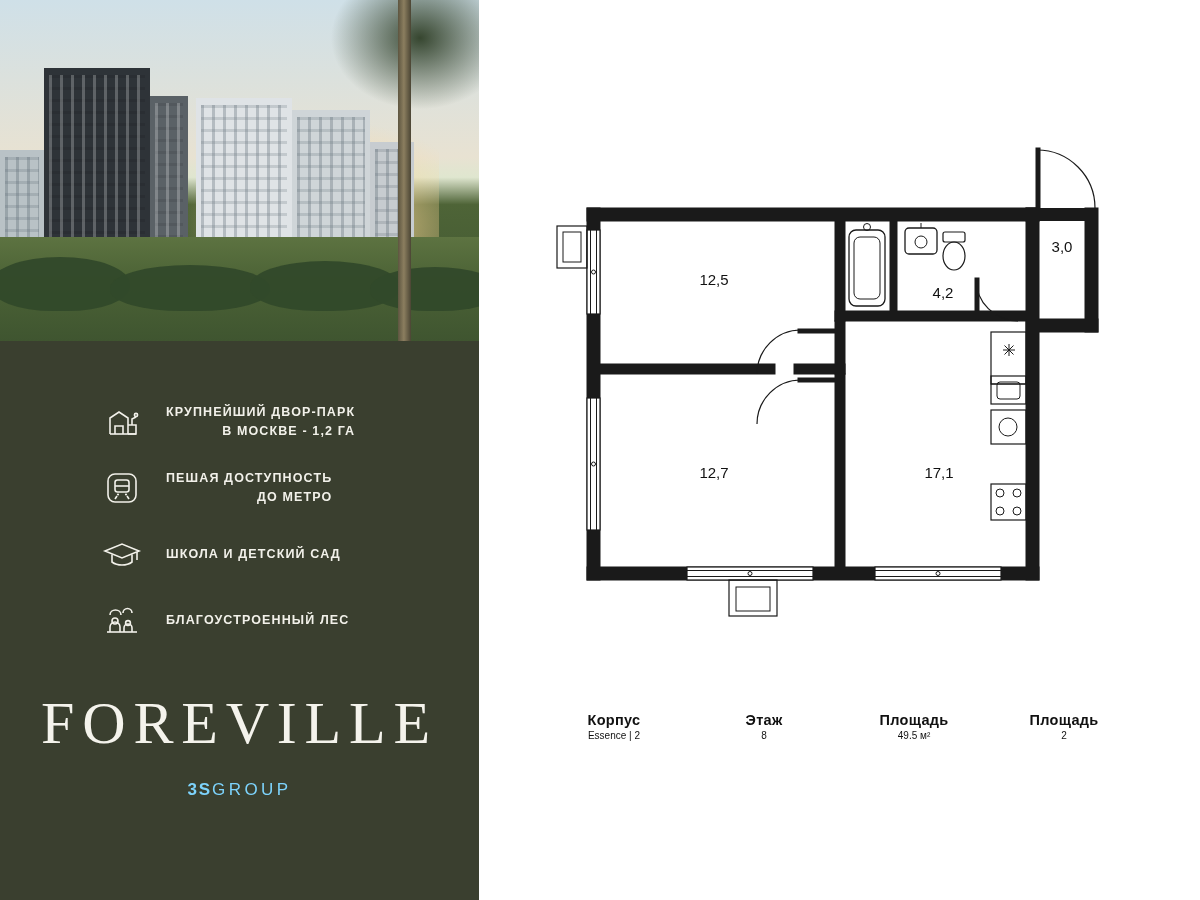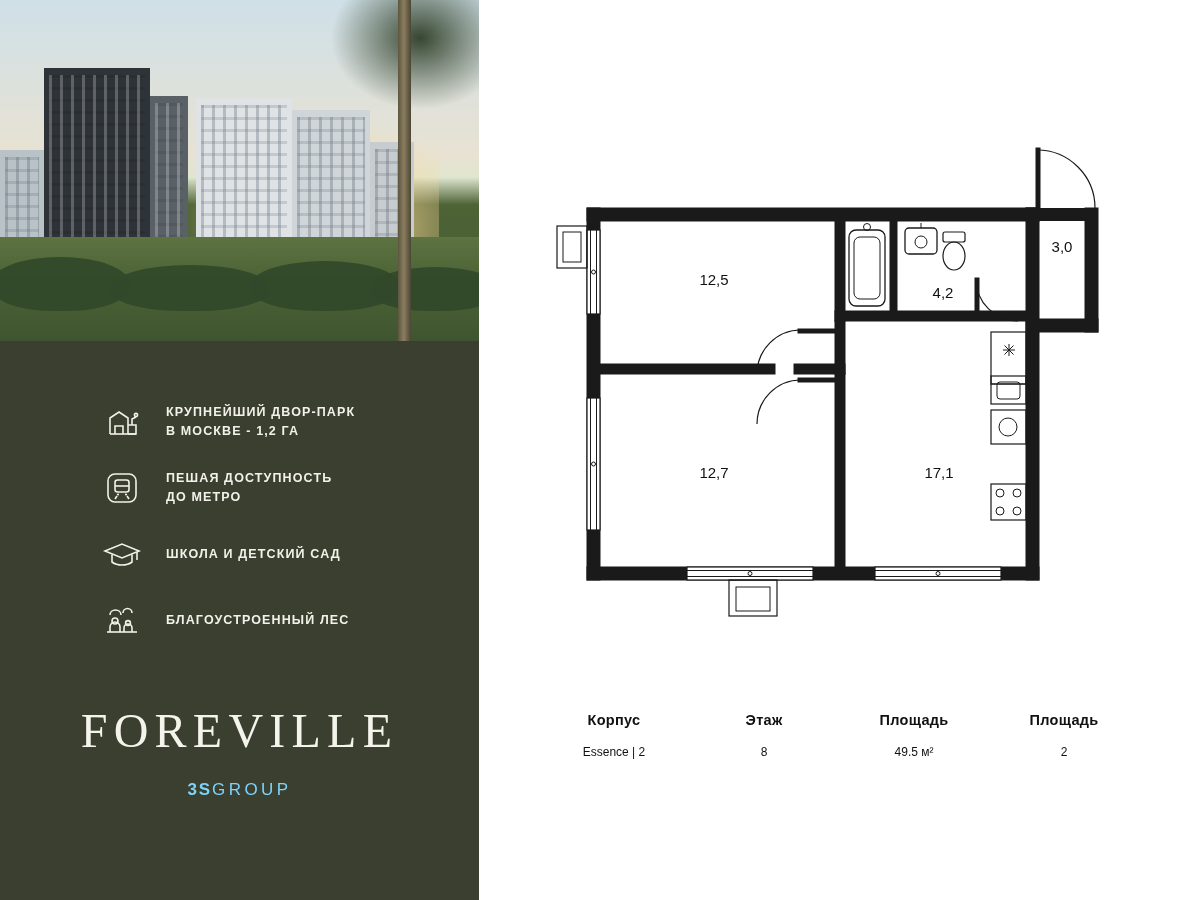--- a/index.html
+++ b/index.html
@@ -45,42 +45,42 @@
   .lawn { position: absolute; left:0; bottom: 0; width: 479px; height: 104px;
           background: linear-gradient(to bottom, #5d7341 0%, #4c6336 40%, #3f5530 100%); }
   .bush { position: absolute; bottom: 30px; border-radius: 50% 50% 45% 45%;
           background: #31492a; opacity: .95; }
   .treetrunk { position: absolute; left: 398px; top: 0; width: 13px; height: 341px;
                background: linear-gradient(to right, #5d5540, #8b7e5f 45%, #4b4534); }
   .canopy { position: absolute; left: 330px; top: -10px; width: 150px; height: 120px;
             background: radial-gradient(ellipse at 60% 40%, rgba(46,62,38,.95), rgba(46,62,38,0) 70%); }
 
   
-  .features { position: absolute; left: 0; top: 341px; width: 479px; padding: 48px 0 0 100px; }
+  .features { position: absolute; left: 0; top: 341px; width: 479px; padding: 48px 0 0 100px; text-align: right; }
   .feature { display: flex; align-items: center; gap: 22px; height: 66px; }
   .feature .ico { width: 44px; height: 44px; flex: 0 0 44px; display: flex; align-items: center; justify-content: center; }
   .feature .txt { color: #f2f1ea; font-size: 12.5px; letter-spacing: .09em; line-height: 1.5; font-weight: 700; text-transform: uppercase; white-space: pre-line; }
 
   .brand { position: absolute; left: 0; bottom: 100px; width: 479px; text-align: center; }
-  .brand .name { color: #f4f3ec; font-family: "Liberation Serif", serif; font-size: 48px; letter-spacing: .13em; font-weight: 400; }
+  .brand .name { color: #f4f3ec; font-family: "Liberation Serif", serif; font-size: 60px; letter-spacing: .13em; font-weight: 400; }
   .brand .sub { margin-top: 22px; color: #7dd3fc; font-size: 17px; letter-spacing: .11em; font-weight: 700; }
   .brand .sub .g { font-weight: 400; letter-spacing: .2em; }
 
   
   .right { position: relative; width: 721px; height: 900px; background: #fff; }
   .plan-wrap { position: absolute; left: 0; top: 0; width: 721px; height: 700px; }
   svg.plan { position: absolute; left: 60px; top: 80px; }
 
   .area-label { font-family: "Liberation Sans", sans-serif; font-size: 15px; fill: #111; text-anchor: middle; }
 
   
   .info { position: absolute; left: 60px; top: 712px; width: 600px; display: flex; }
   .info .cell { flex: 1; text-align: center; }
   .info .h { font-size: 14.5px; font-weight: 700; color: #111; letter-spacing: .02em; }
-  .info .v { margin-top: 17px; font-size: 12px; color: #111; }
+  .info .v { margin-top: 2px; font-size: 10px; color: #111; }
 
   .watermark { position: absolute; left: 380px; top: 745px; font-size: 42px;
                color: rgba(150,150,150,.18); letter-spacing: .02em; font-weight: 700; pointer-events: none; }
 </style>
 </head>
 <body>
 
 <div class="page">
 
   <div class="left">

